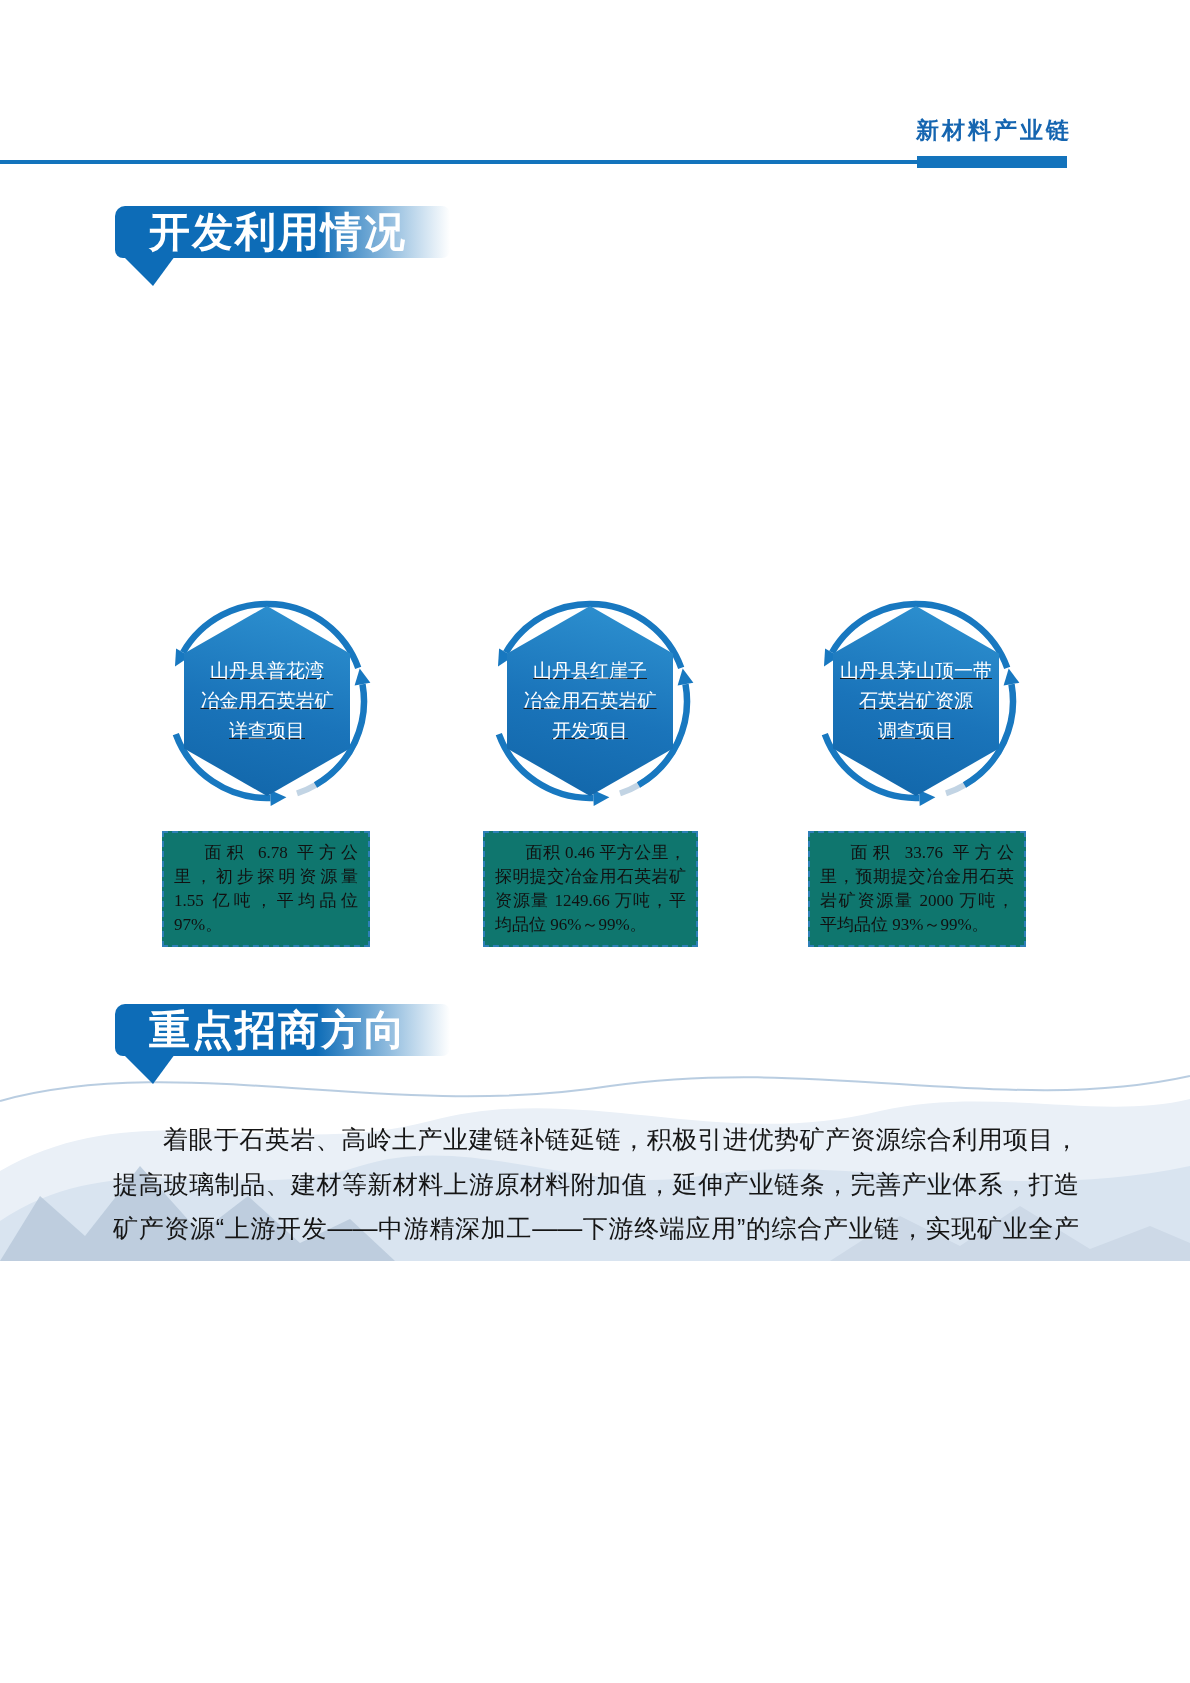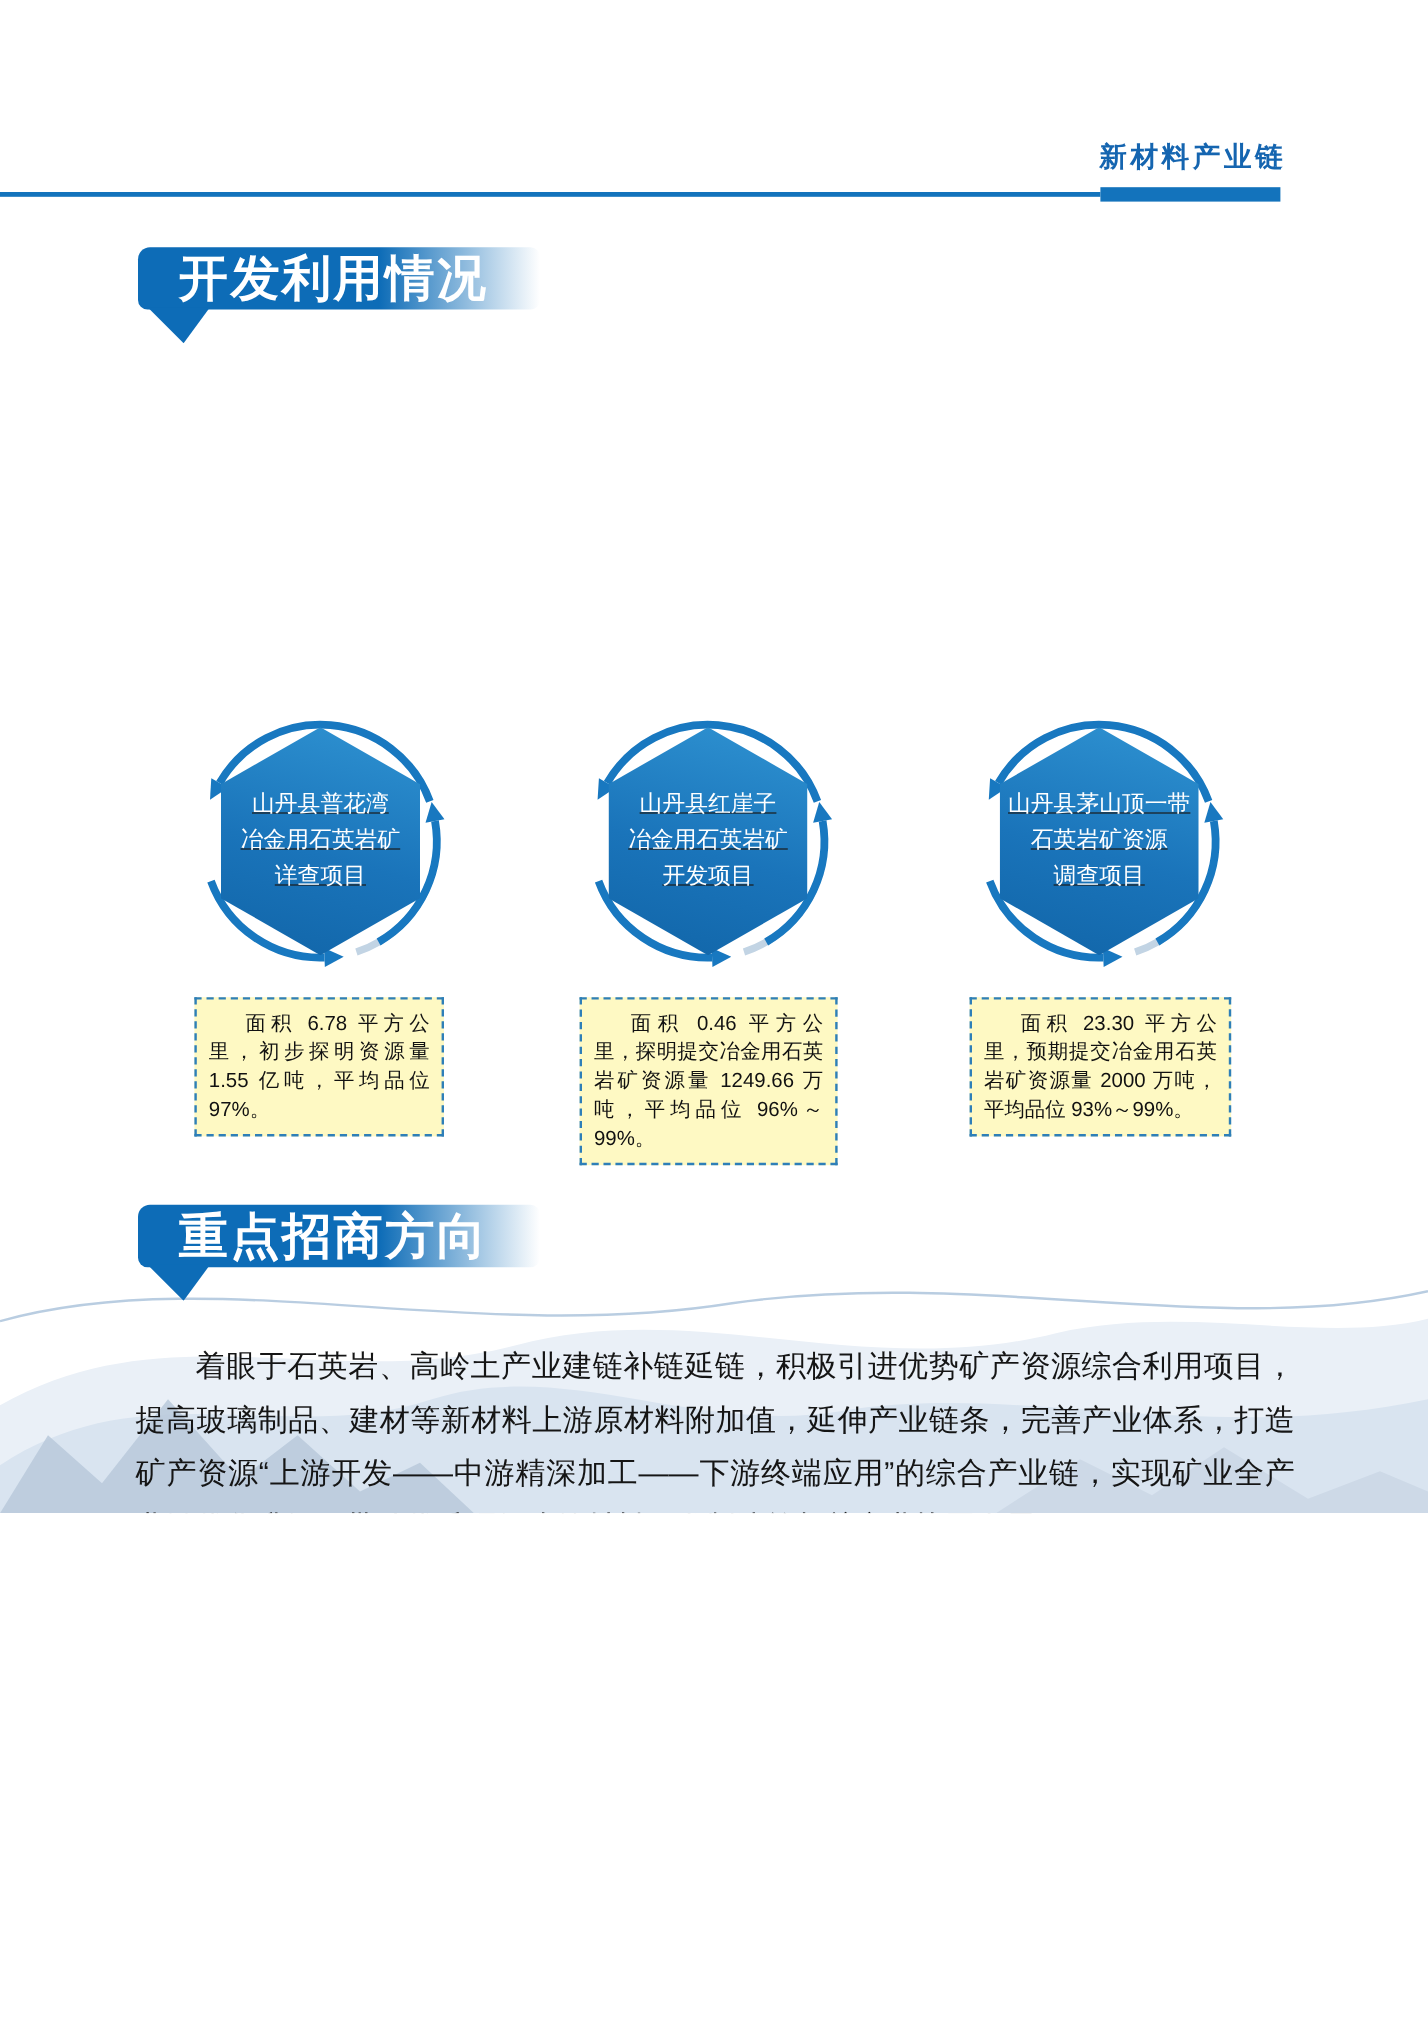--- a/index.html
+++ b/index.html
@@ -40,21 +40,21 @@
   .hexagon{
     position:absolute;left:22px;top:10px;width:166px;height:190px;
     clip-path:polygon(50% 0,100% 25%,100% 75%,50% 100%,0 75%,0 25%);
     background:linear-gradient(195deg,#2f93d2 0%,#1a74ba 55%,#1165a8 100%);
     display:flex;flex-direction:column;justify-content:center;align-items:center;text-decoration:underline;
   }
   .hexline{color:#ffffff;font-size:19px;line-height:30px;text-align:center;white-space:nowrap;}
   
   .detailbox{
     position:absolute;top:831px;box-sizing:border-box;border:2px dashed #2e7fb8;
-    padding:8px 10px;background:#fef9c3;
+    padding:8px 10px;background:#0f766e;font-family:Liberation Serif, serif;
   }
   .detailbox p{margin:0;font-size:17px;line-height:24px;color:#111111;text-align:justify;text-indent:1.8em;}
   .detailbox-1{left:162px;width:208px;}
   .detailbox-2{left:483px;width:215px;}
   .detailbox-3{left:808px;width:218px;}
   
   .chain-step{
     position:absolute;top:1352px;width:208px;height:52px;border-radius:14px;
     background:linear-gradient(180deg,#44b7ec 0%,#1ea2de 60%,#0f97d6 100%);
     display:flex;align-items:center;justify-content:center;
@@ -151,21 +151,21 @@
     </div>
   </div>
 
   <div class="detailbox detailbox-1">
     <p>面积 6.78 平方公里，初步探明资源量 1.55 亿吨，平均品位 97%。</p>
   </div>
   <div class="detailbox detailbox-2">
     <p>面积 0.46 平方公里，探明提交冶金用石英岩矿资源量 1249.66 万吨，平均品位 96%～99%。</p>
   </div>
   <div class="detailbox detailbox-3">
-    <p>面积 23.30 平方公里，预期提交冶金用石英岩矿资源量 2000 万吨，平均品位 93%～99%。</p>
+    <p>面积 33.76 平方公里，预期提交冶金用石英岩矿资源量 2000 万吨，平均品位 93%～99%。</p>
   </div>
 
   <div class="banner banner-2">
     <span class="banner-text">重点招商方向</span>
     <svg class="banner-tail" width="52" height="30" viewBox="0 0 52 30">
         <polygon points="0,0 52,0 30,30" fill="#0d6cb7"></polygon>
       </svg>
   </div>
 
   <p class="para para-2">着眼于石英岩、高岭土产业建链补链延链，积极引进优势矿产资源综合利用项目，提高玻璃制品、建材等新材料上游原材料附加值，延伸产业链条，完善产业体系，打造矿产资源“上游开发——中游精深加工——下游终端应用”的综合产业链，实现矿业全产业链优化升级，带动优质环保建筑材料研发制造等相关产业协同发展。</p>

